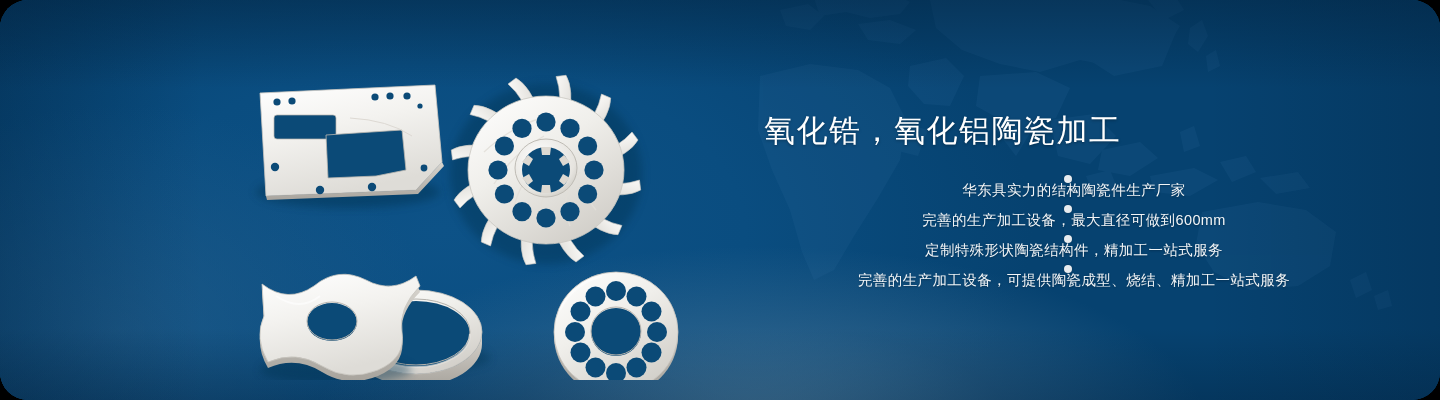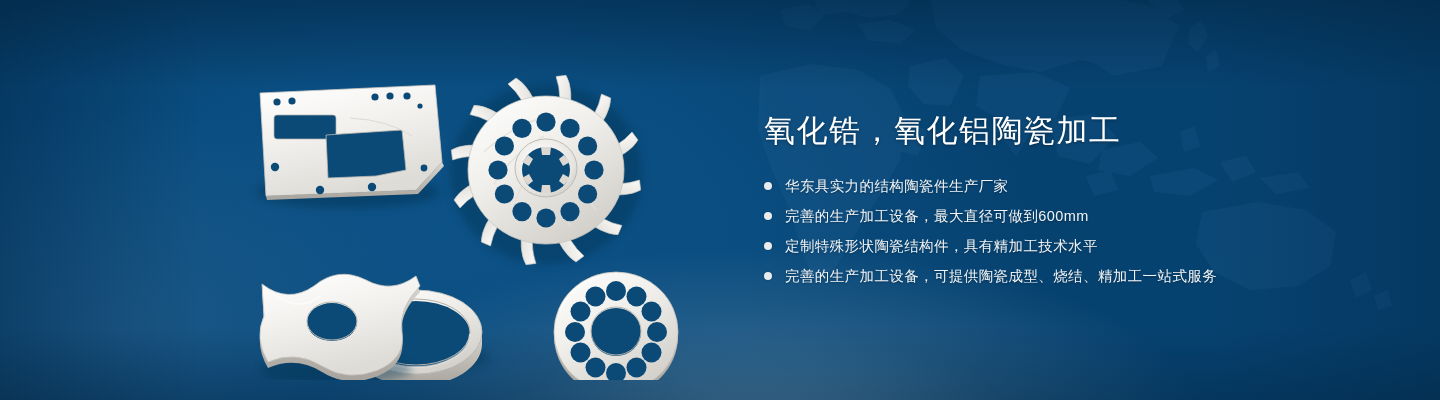--- a/index.html
+++ b/index.html
@@ -10,20 +10,21 @@
   body {
     font-family: "Liberation Sans", "DejaVu Sans", sans-serif;
   }
 
   .banner {
     position: relative;
     width: 1440px;
     height: 400px;
     overflow: hidden;
     background: #06426e;
+    border-radius: 28px;
   }
 
   
   .bg-base {
     position: absolute;
     inset: 0;
     background: #064270;
   }
   .bg-glow-main {
     position: absolute;
@@ -93,20 +94,21 @@
     list-style: none;
     margin: 0;
     padding: 0;
   }
   .bullet {
     display: flex;
     align-items: center;
     height: 22px;
     margin-bottom: 8px;
     white-space: nowrap;
+    flex-direction: column;
   }
   .bullet:last-child { margin-bottom: 0; }
   .bullet-dot {
     width: 8px;
     height: 8px;
     border-radius: 50%;
     background: #e8ecef;
     flex: 0 0 auto;
     margin-right: 13px;
     box-shadow: 0 0 2px rgba(0,0,0,0.25);
@@ -372,21 +374,21 @@
       <li class="bullet">
         <span class="bullet-dot"></span>
         <span class="bullet-text">华东具实力的结构陶瓷件生产厂家</span>
       </li>
       <li class="bullet">
         <span class="bullet-dot"></span>
         <span class="bullet-text">完善的生产加工设备，最大直径可做到600mm</span>
       </li>
       <li class="bullet">
         <span class="bullet-dot"></span>
-        <span class="bullet-text">定制特殊形状陶瓷结构件，具有精加工技术水平</span>
+        <span class="bullet-text">定制特殊形状陶瓷结构件，精加工一站式服务</span>
       </li>
       <li class="bullet">
         <span class="bullet-dot"></span>
         <span class="bullet-text">完善的生产加工设备，可提供陶瓷成型、烧结、精加工一站式服务</span>
       </li>
     </ul>
   </div>
 
 </div>
 

